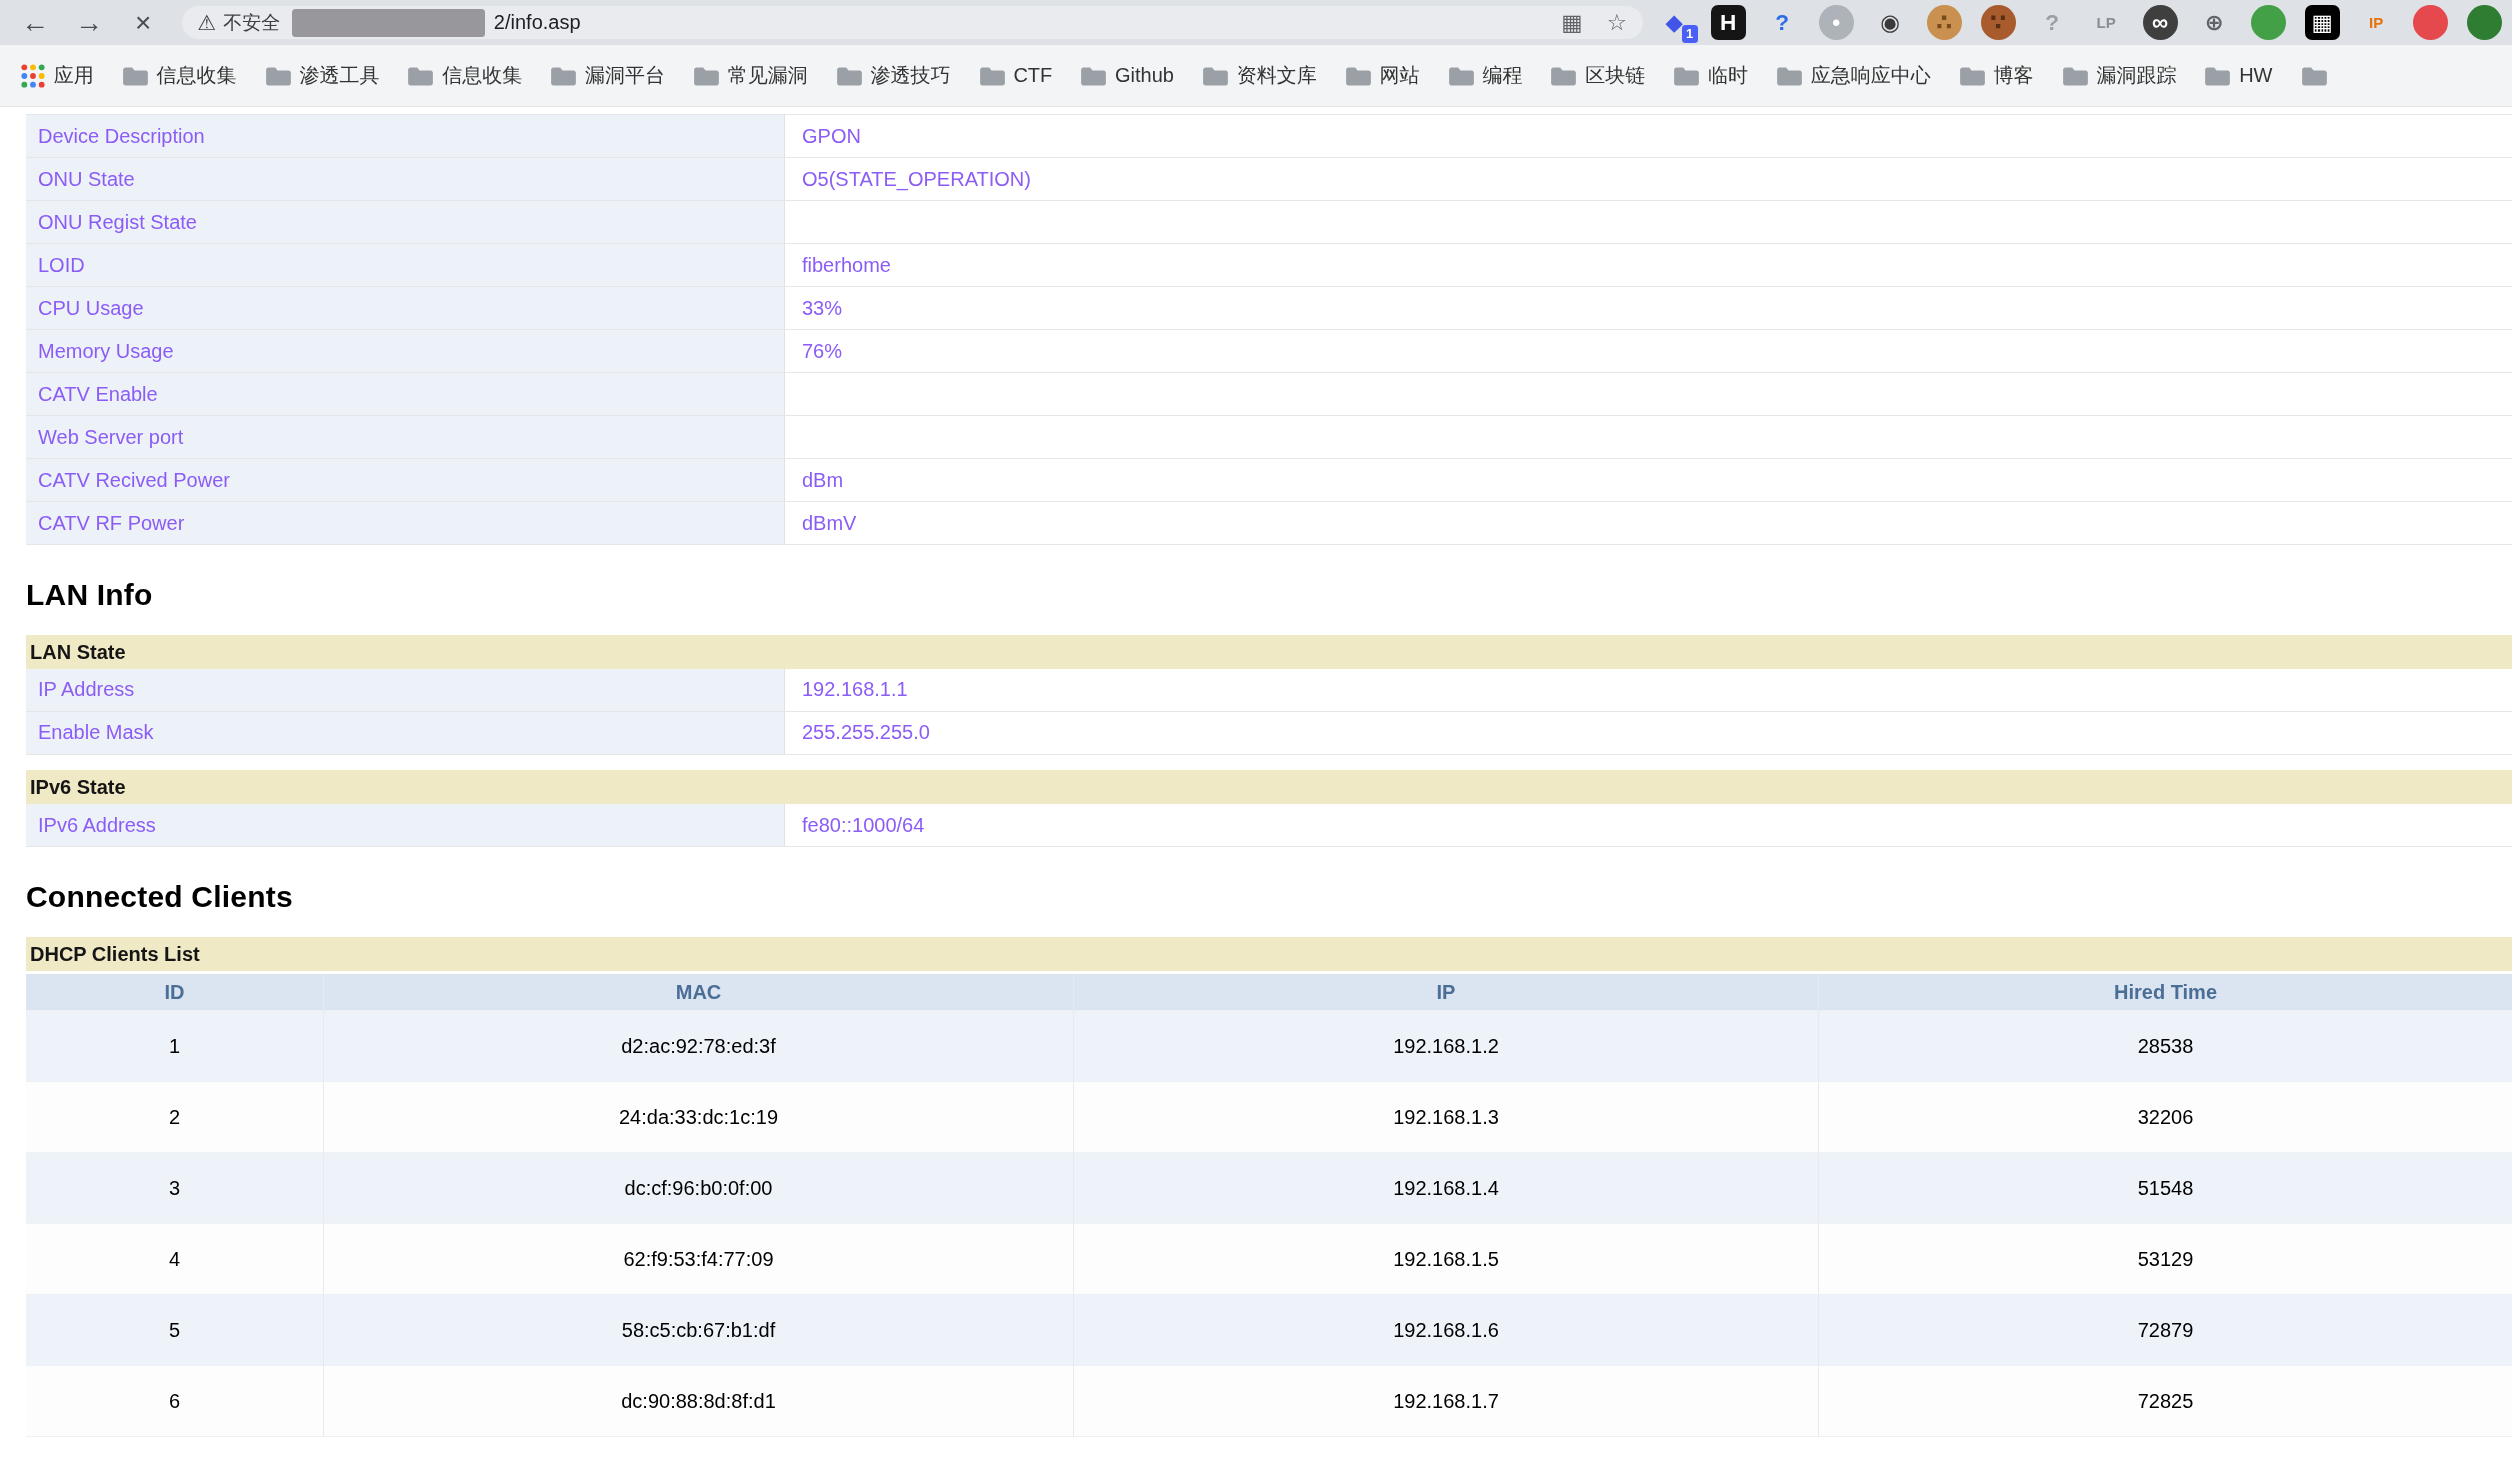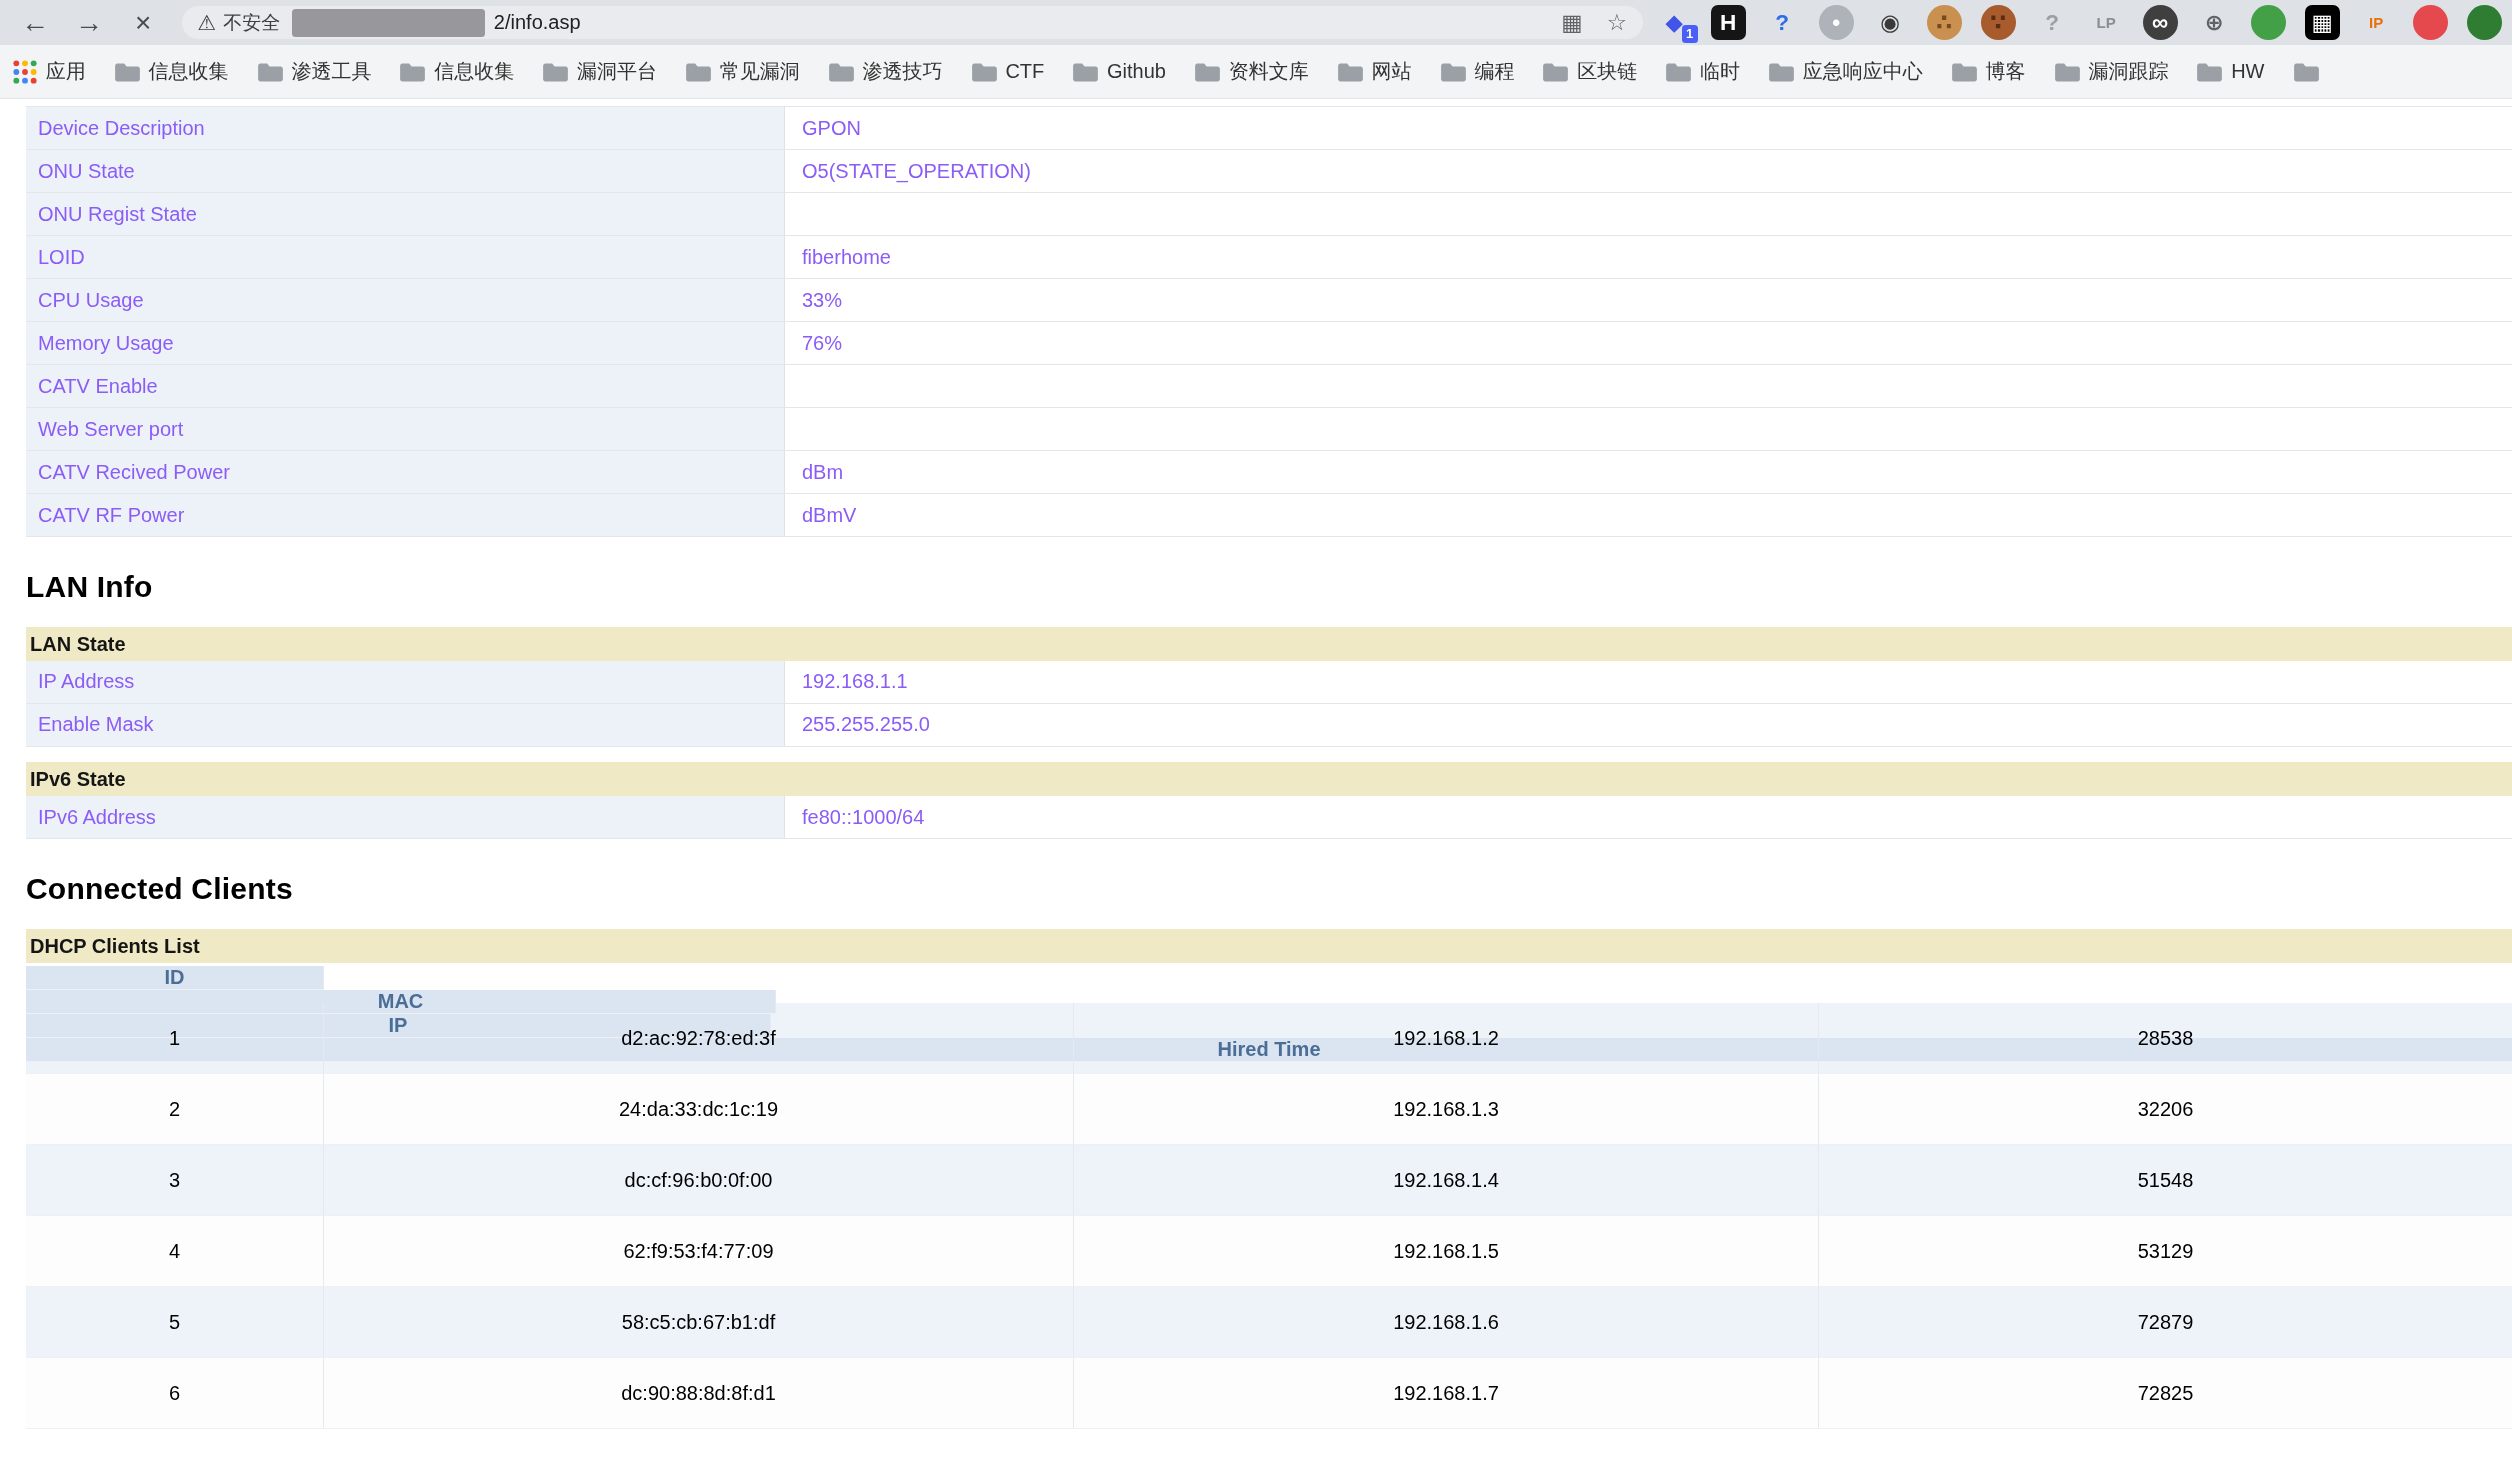--- a/index.html
+++ b/index.html
@@ -21,41 +21,41 @@
   .omni-icon{font-size:22.6px;color:#5F6368;margin-left:24px;cursor:pointer;}
   .extensions{display:flex;align-items:center;margin-left:14px;gap:19px;flex:0 0 auto;}
   .ext{position:relative;width:35px;height:35px;display:flex;align-items:center;justify-content:center;
     font-size:22.6px;border-radius:7px;cursor:pointer;flex:0 0 auto;}
   .ext.circle{border-radius:50%;}
   .ext .glyph{font-style:normal;font-weight:bold;}
   .ext.small-glyph .glyph{font-size:15px;}
   .badge{position:absolute;right:-6px;bottom:-2.6px;background:#4A5FF7;color:#fff;font-size:13px;
     font-style:normal;font-weight:bold;padding:0.9px 4.3px;border-radius:3.5px;line-height:15.7px;}
 
-  .bookmarks-bar{height:54px;background:var(--bookmarks-bg,#F3F4F5);display:flex;align-items:center;
-    padding-left:12px;gap:28px;overflow:hidden;border-bottom:0.9px solid #E3E5E8;}
+  .bookmarks-bar{height:62px;background:var(--bookmarks-bg,#F3F4F5);display:flex;align-items:center;
+    padding-left:20px;gap:28px;overflow:hidden;border-bottom:0.9px solid #E3E5E8;}
   .bm-item{display:flex;align-items:center;gap:7.8px;cursor:pointer;flex:0 0 auto;}
   .bm-label{font-size:20px;color:#333;white-space:nowrap;}
   .folder-svg{width:27px;height:22px;display:block;}
   .apps-svg{width:26px;height:26px;display:block;}
 
   
   .content{padding:7px 0 0 26px;}
   .info-table.with-top{border-top:1.7px solid #E4E6E9;}
   .info-row{display:flex;height:43px;border-bottom:1.7px solid #E4E6E9;font-size:20px;color:#8b5cf6;}
   .info-label{width:759px;background:var(--label-bg,#EDF2F9);display:flex;align-items:center;
     padding-left:12px;border-right:1.7px solid #E0E3E6;}
   .info-value{flex:1;display:flex;align-items:center;padding-left:17px;}
   h2{font-size:30px;font-weight:bold;color:#000;margin:33px 0 22.6px 0;letter-spacing:0.2px;}
   .section-bar{height:34px;line-height:34px;background:var(--tan,#F0E9C5);font-size:20px;
     font-weight:bold;color:#151515;padding-left:4px;}
   [data-name="lan-sections"] .section-bar:not(:first-child){margin-top:15.7px;}
 
   .dhcp-table{margin-top:3.5px;}
-  .dhcp-head{display:flex;height:37px;flex-direction:column;}
+  .dhcp-head{display:flex;height:37px;}
   .dhcp-head .cell{background:var(--thead-bg,#DBE5F1);color:var(--thead-fg,#4A6E96);
     font-weight:bold;font-size:20px;}
   .dhcp-row{display:flex;height:71px;font-size:20px;color:#000;}
   .dhcp-row.odd{background:var(--row-alt,#EEF3FA);}
   .dhcp-row.even{background:#FDFDFE;}
   .cell{display:flex;align-items:center;justify-content:center;
     border-right:1.7px solid #E6EAF0;border-bottom:1.7px solid #EDF0F4;}
   .c0{width:298px}.c1{width:750px}.c2{width:745px}.c3{flex:1;border-right:none}
 </style>
 </head>

